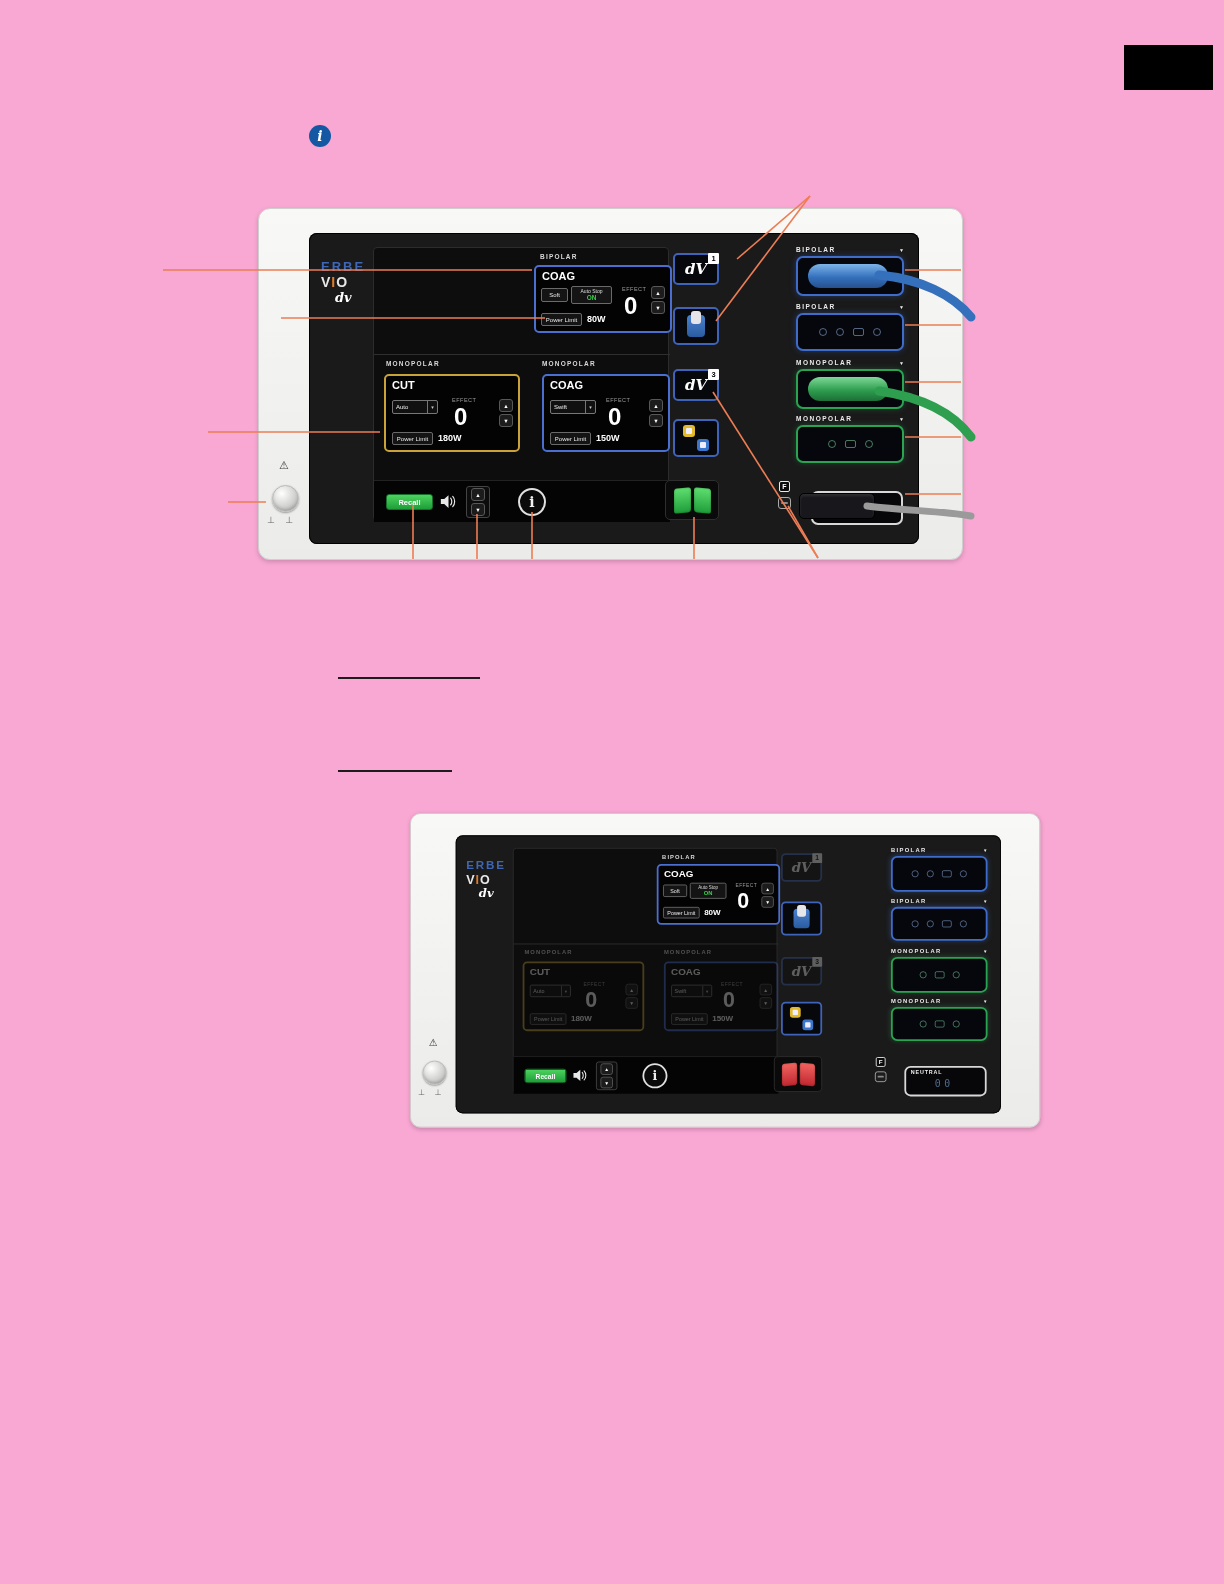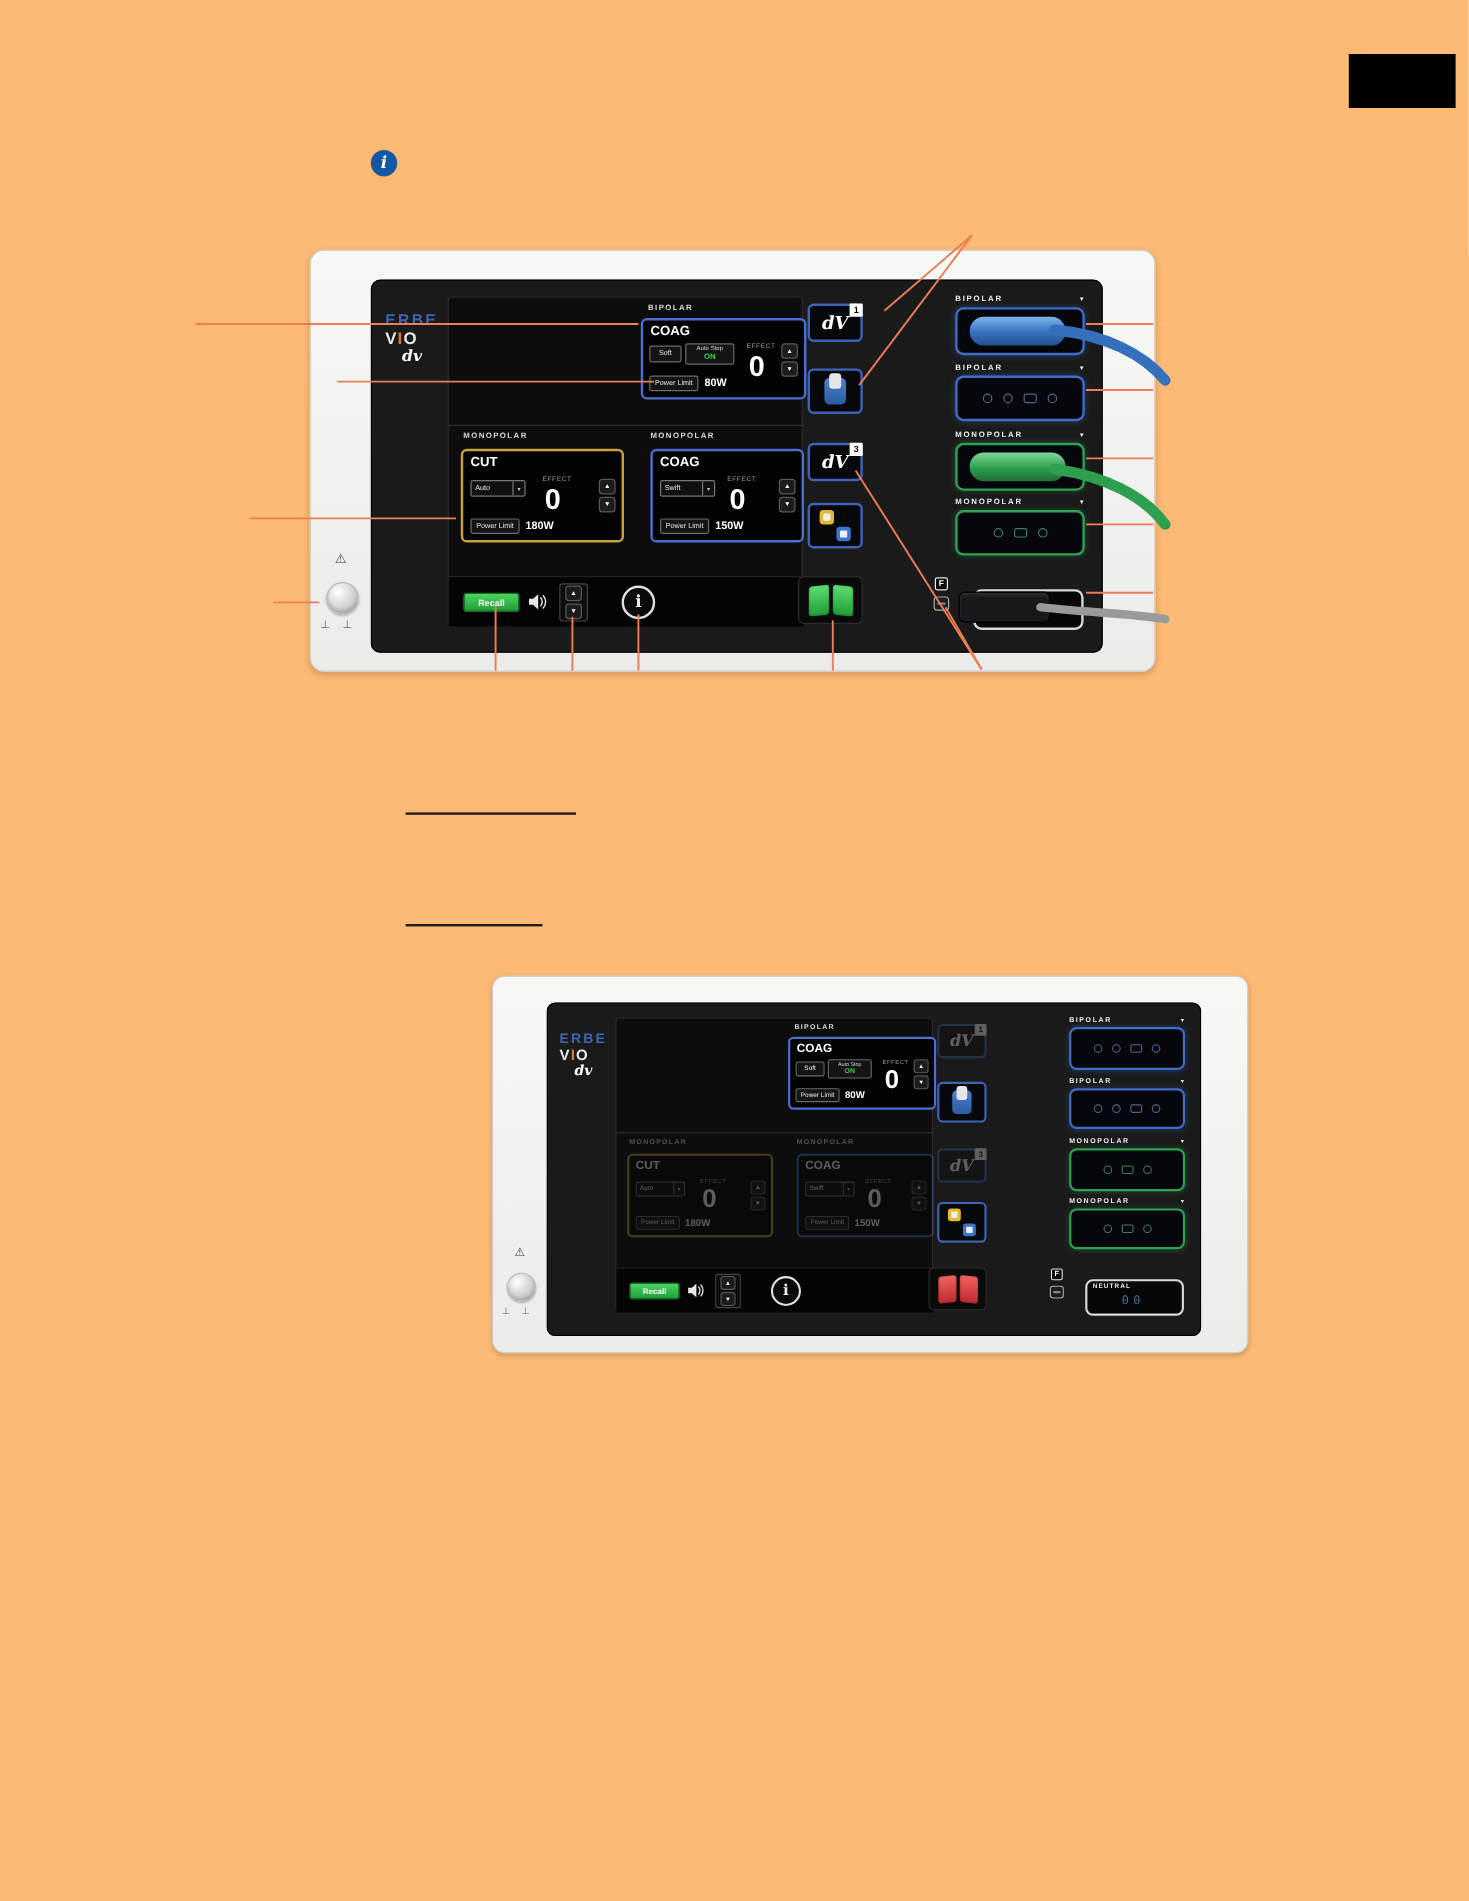--- a/index.html
+++ b/index.html
@@ -1,17 +1,17 @@
 <!DOCTYPE html>
 <html><head>
 <meta charset="utf-8">
 <style>
   * { box-sizing: border-box; margin: 0; padding: 0; }
   body { background:#fff; font-family:"Liberation Sans", sans-serif; }
-  .page { position:relative; width:1224px; height:1584px; background:#fdba74; overflow:hidden; }
+  .page { position:relative; width:1224px; height:1584px; background:#f9a8d4; overflow:hidden; }
   .abs { position:absolute; }
 
   
   .corner-tab { left:1124px; top:45px; width:89px; height:45px; background:#000; }
   .doc-info { left:309px; top:125px; width:22px; height:22px; border-radius:50%;
     background:#1457a3; color:#fff; display:flex; align-items:center; justify-content:center; }
   .doc-info::before { content:"i"; font:italic bold 14px "DejaVu Serif", serif; }
   .u-line { height:1.5px; background:#1c1c1c; }
 
   

